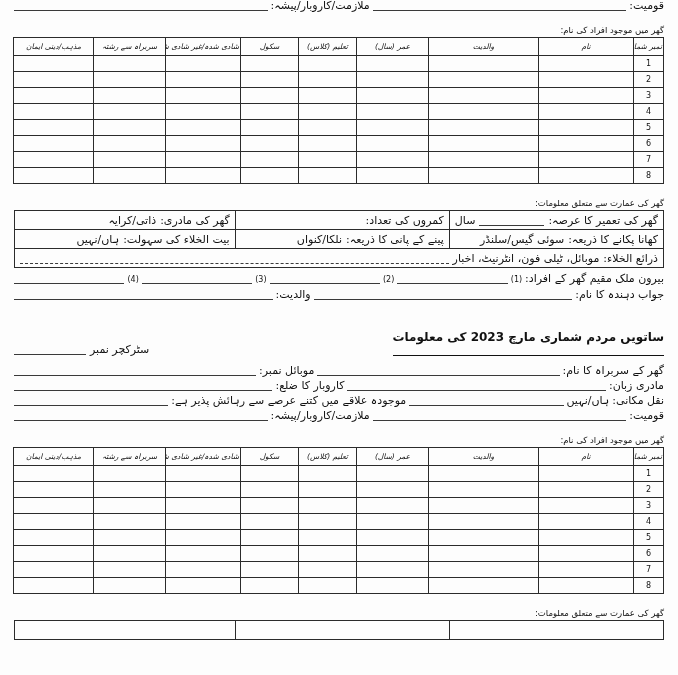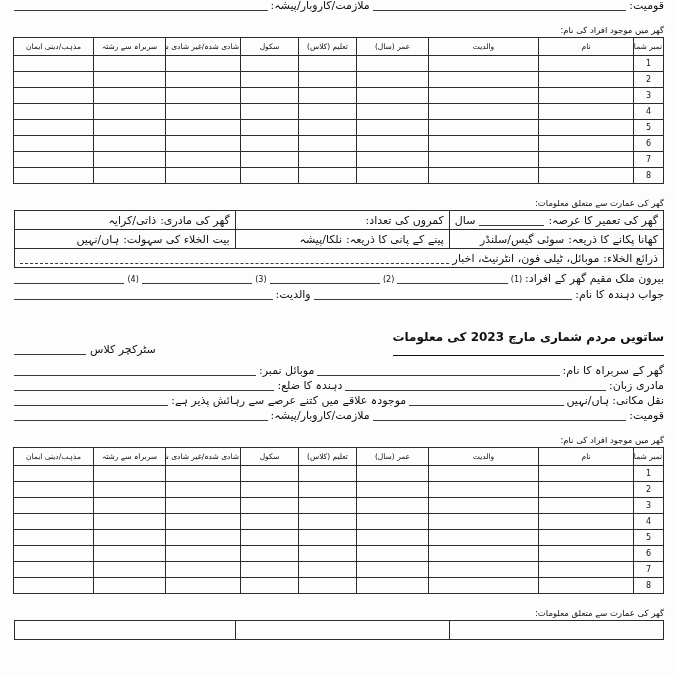--- a/index.html
+++ b/index.html
@@ -65,21 +65,21 @@
     border: 1px solid #2b2b2b;
     height: 15px;
     font-size: 7.5px;
     font-weight: normal;
     text-align: center;
     padding: 0 1px;
     line-height: 1;
     white-space: nowrap;
     overflow: hidden;
   }
-  table.persons thead th { height: 17px; }
+  table.persons thead th { height: 17px; font-style: italic; }
   table.persons td.sn { font-size: 8px; }
   
   col.c-sn   { width: 30px; }
   col.c-nm   { width: 95px; }
   col.c-fa   { width: 110px; }
   col.c-ag   { width: 72px; }
   col.c-ed   { width: 58px; }
   col.c-sc   { width: 58px; }
   col.c-ms   { width: 75px; }
   col.c-rl   { width: 72px; }
@@ -318,21 +318,21 @@
       <tr>
         <td>
           <span class="cellflex">
             <span class="lbl">کھانا پکانے کا ذریعہ:</span>
             <span class="lbl">سوئی گیس/سلنڈر</span>
           </span>
         </td>
         <td>
           <span class="cellflex">
             <span class="lbl">پینے کے پانی کا ذریعہ:</span>
-            <span class="lbl">نلکا/پیشہ</span>
+            <span class="lbl">نلکا/کنواں</span>
           </span>
         </td>
         <td>
           <span class="cellflex">
             <span class="lbl">بیت الخلاء کی سہولت:</span>
             <span class="lbl">ہاں/نہیں</span>
           </span>
         </td>
       </tr>
       <tr>
@@ -366,36 +366,36 @@
     <span class="fill"></span>
     <span class="lbl">والدیت:</span>
     <span class="fill"></span>
   </div>
 
   <div class="spacer-lg"></div>
 
   <div class="title-bar">
     <span class="big-title">ساتویں مردم شماری مارچ 2023 کی معلومات</span>
     <span class="struct">
-      <span class="lbl">سٹرکچر کلاس</span>
+      <span class="lbl">سٹرکچر نمبر</span>
       <span class="fill"></span>
     </span>
   </div>
 
   <div class="row-line">
     <span class="lbl">گھر کے سربراہ کا نام:</span>
     <span class="fill"></span>
     <span class="lbl">موبائل نمبر:</span>
     <span class="fill"></span>
   </div>
 
   <div class="row-line">
     <span class="lbl">مادری زبان:</span>
     <span class="fill"></span>
-    <span class="lbl">دہندہ کا ضلع:</span>
+    <span class="lbl">کاروبار کا ضلع:</span>
     <span class="fill"></span>
   </div>
 
   <div class="row-line">
     <span class="lbl">نقل مکانی:</span>
     <span class="lbl">ہاں/نہیں</span>
     <span class="fill"></span>
     <span class="lbl">موجودہ علاقے میں کتنے عرصے سے رہائش پذیر ہے:</span>
     <span class="fill"></span>
   </div>

